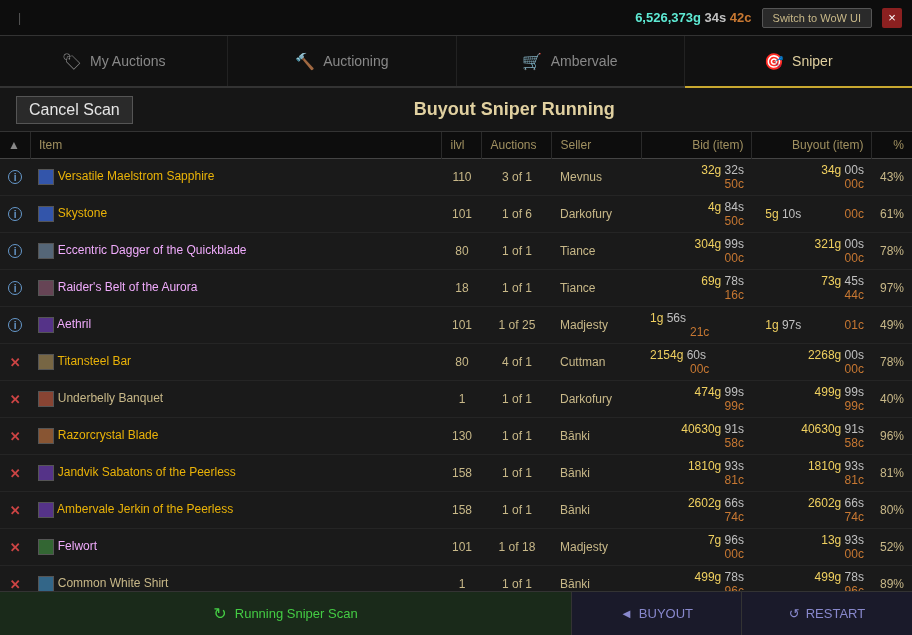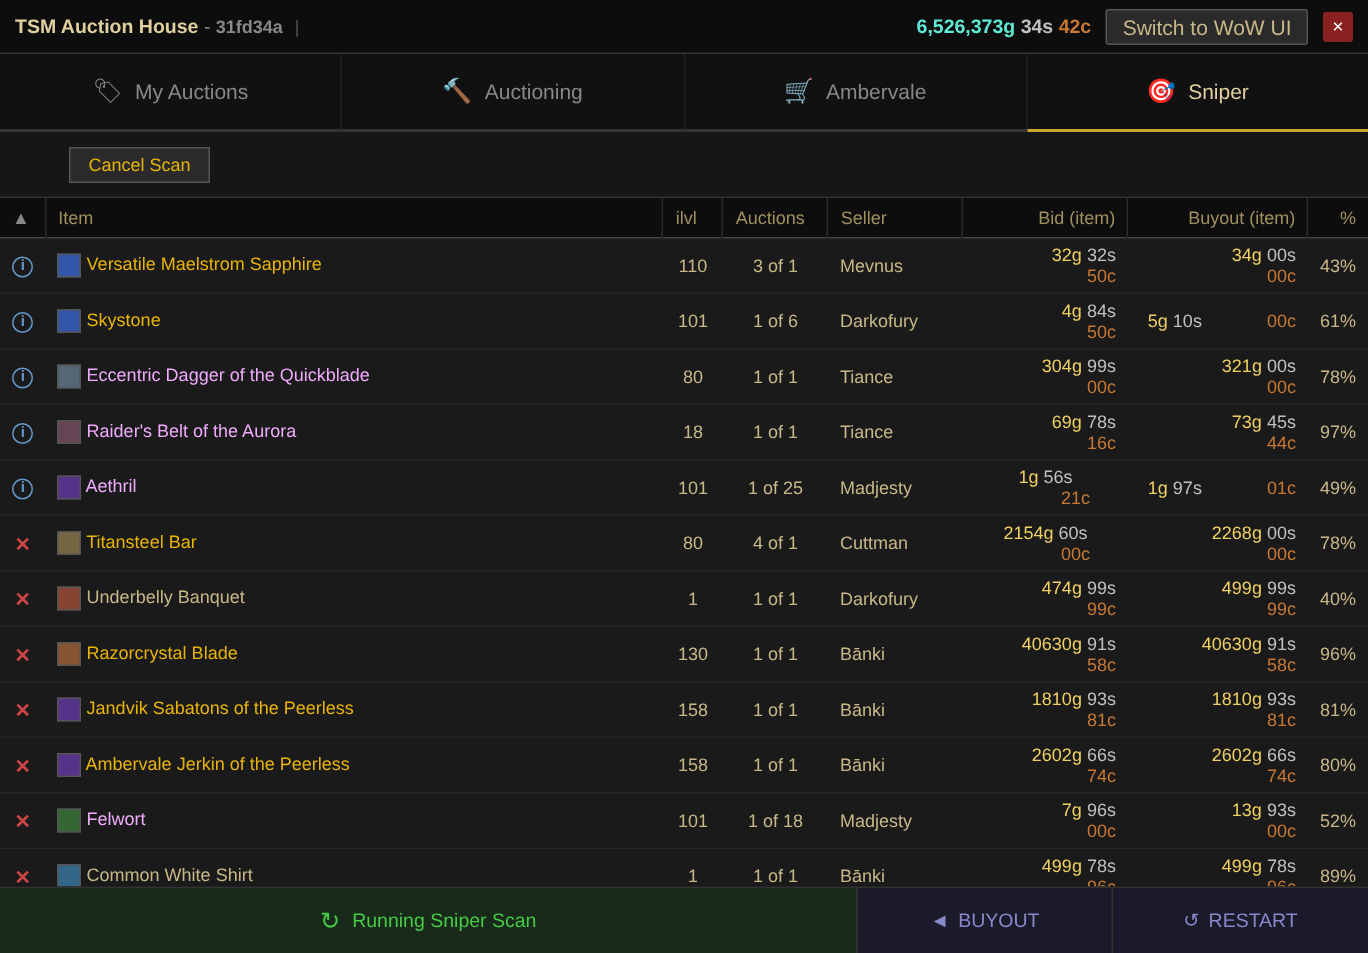--- a/index.html
+++ b/index.html
@@ -44,21 +44,21 @@
     }
     #title-bar .gold-display .g { color: #5eead4; }
     #title-bar .gold-display .s { color: #c0c0c0; }
     #title-bar .gold-display .c { color: #c87832; }
     #title-bar .switch-btn {
       background: #2a2a2a;
       border: 1px solid #555;
       color: #c8b888;
       padding: 3px 10px;
       cursor: pointer;
-      font-size: 14px;
+      font-size: 11px;
       margin-right: 10px;
       border-radius: 2px;
     }
     #title-bar .close-btn {
       background: #8b2020;
       border: none;
       color: #fff;
       width: 20px;
       height: 20px;
       cursor: pointer;
@@ -102,25 +102,24 @@
       display: flex;
       align-items: center;
       padding: 8px 16px;
       background: #161616;
       border-bottom: 1px solid #333;
       height: 44px;
     }
     #cancel-scan-btn {
       background: #2a2a2a;
       border: 1px solid #555;
-      color: #eab308;
+      color: #e5e5e5;
       padding: 4px 12px;
       cursor: pointer;
-      font-size: 12px;
-      margin-left: 30px;
+      font-size: 16px;
     }
     #page-title {
       flex: 1;
       text-align: center;
       font-size: 18px;
       color: #e0d0a0;
       font-weight: bold;
     }
 
     
@@ -242,25 +241,20 @@
     .icon-bar { background: #776644; }
     .icon-dagger { background: #556677; }
     .icon-belt { background: #664455; }
 
     .sort-arrow { color: #888; margin-right: 2px; }
   </style>
 </head>
 <body>
 
 <div id="title-bar">
-  <span class="app-title">
-    <span>TSM Auction House</span>
-    <span style="color:#888; font-weight:normal;"> - </span>
-    <span style="color:#888; font-size:12px;">31fd34a</span>
-  </span>
   <span class="separator">|</span>
   <div class="gold-display">
     <span class="g">6,526,373</span><span class="g">g </span><span class="s">34</span><span class="s">s </span><span class="c">42</span><span class="c">c</span>
   </div>
   <button class="switch-btn">Switch to WoW UI</button>
   <button class="close-btn">×</button>
 </div>
 
 <div id="nav-tabs">
   <div class="nav-tab">
@@ -276,20 +270,21 @@
     <span>Ambervale</span>
   </div>
   <div class="nav-tab active">
     <span class="tab-icon">🎯</span>
     <span>Sniper</span>
   </div>
 </div>
 
 <div id="action-bar">
   <button id="cancel-scan-btn">Cancel Scan</button>
+  <div id="page-title">Buyout Sniper Running</div>
 </div>
 
 <div style="overflow-x:hidden;">
   <table id="auction-table">
     <thead>
       <tr>
         <th class="col-status"><span class="sort-arrow">▲</span></th>
         <th class="col-item">Item</th>
         <th class="col-ilvl">ilvl</th>
         <th class="col-auctions">Auctions</th>
@@ -339,31 +334,31 @@
           <td class="col-bid" style="text-align: right;"><span class="gold">69g</span> <span class="silver"> 78s</span> <span class="copper"> 16c</span></td>
           <td class="col-buyout" style="text-align: right;"><span class="gold">73g</span> <span class="silver"> 45s</span> <span class="copper"> 44c</span></td>
           <td class="col-pct pct-red" style="text-align: right;">97%</td>
         </tr>
         <tr>
           <td class="col-status"><span style="color:#6699cc; font-size:13px; font-weight:bold; border:1px solid #6699cc; border-radius:50%; width:14px; height:14px; display:inline-flex; align-items:center; justify-content:center; font-size:10px;">i</span></td>
           <td class="col-item"><span class="item-icon icon-armor"></span> <span class="item-name item-green">Aethril</span></td>
           <td class="col-ilvl">101</td>
           <td class="col-auctions">1 of 25</td>
           <td class="col-seller">Madjesty</td>
-          <td class="col-bid" style="text-align: center;"><span class="gold">1g</span> <span class="silver"> 56s</span> <span class="copper"> 21c</span></td>
+          <td class="col-bid" style="text-align: left;"><span class="gold">1g</span> <span class="silver"> 56s</span> <span class="copper"> 21c</span></td>
           <td class="col-buyout" style="text-align: right;"><span class="gold">1g</span> <span class="silver"> 97s</span> <span class="copper"> 01c</span></td>
           <td class="col-pct pct-yellow" style="text-align: right;">49%</td>
         </tr>
         <tr>
           <td class="col-status"><span class="status-x">✕</span></td>
           <td class="col-item"><span class="item-icon icon-bar"></span> <span class="item-name item-blue">Titansteel Bar</span></td>
           <td class="col-ilvl">80</td>
           <td class="col-auctions">4 of 1</td>
           <td class="col-seller">Cuttman</td>
-          <td class="col-bid" style="text-align: center;"><span class="gold">2154g</span> <span class="silver"> 60s</span> <span class="copper"> 00c</span></td>
+          <td class="col-bid" style="text-align: left;"><span class="gold">2154g</span> <span class="silver"> 60s</span> <span class="copper"> 00c</span></td>
           <td class="col-buyout" style="text-align: right;"><span class="gold">2268g</span> <span class="silver"> 00s</span> <span class="copper"> 00c</span></td>
           <td class="col-pct pct-orange" style="text-align: right;">78%</td>
         </tr>
         <tr>
           <td class="col-status"><span class="status-x">✕</span></td>
           <td class="col-item"><span class="item-icon icon-food"></span> <span class="item-name item-white">Underbelly Banquet</span></td>
           <td class="col-ilvl">1</td>
           <td class="col-auctions">1 of 1</td>
           <td class="col-seller">Darkofury</td>
           <td class="col-bid" style="text-align: right;"><span class="gold">474g</span> <span class="silver"> 99s</span> <span class="copper"> 99c</span></td>

